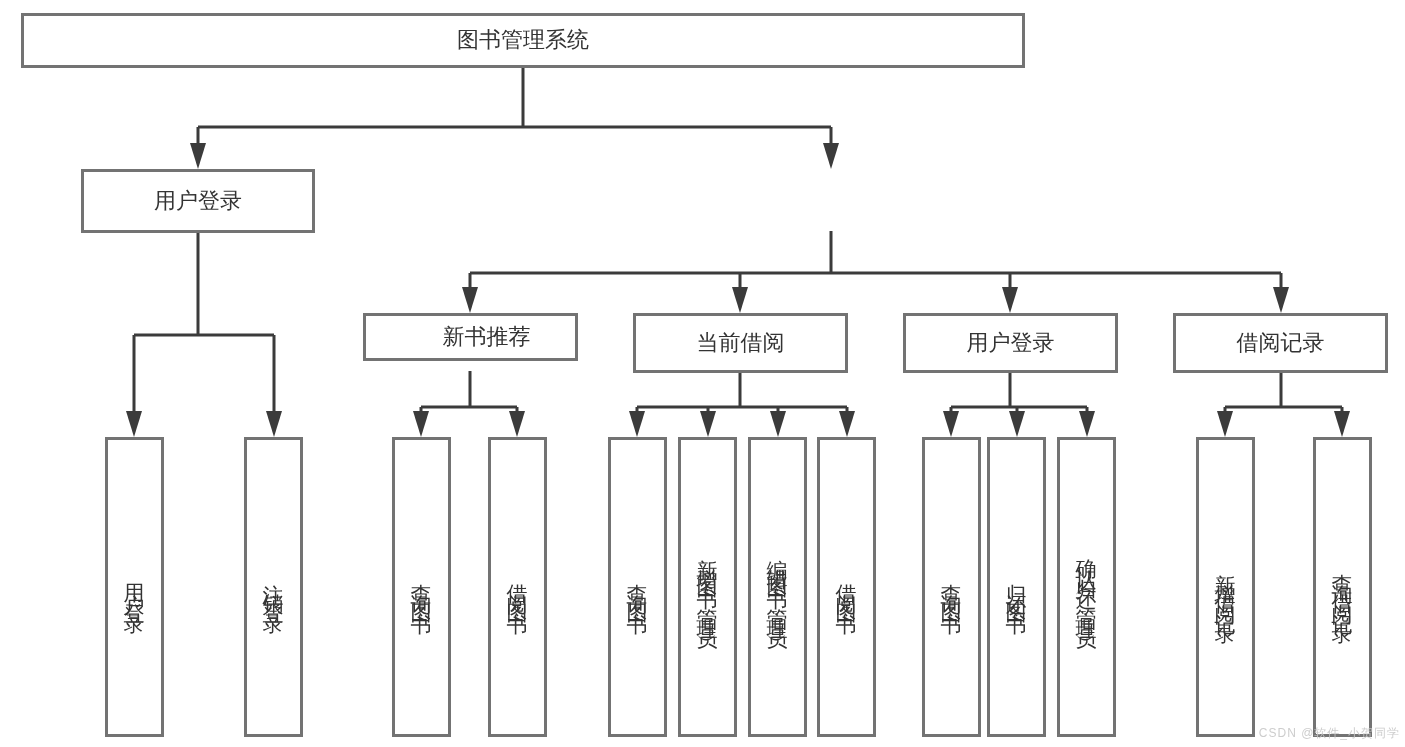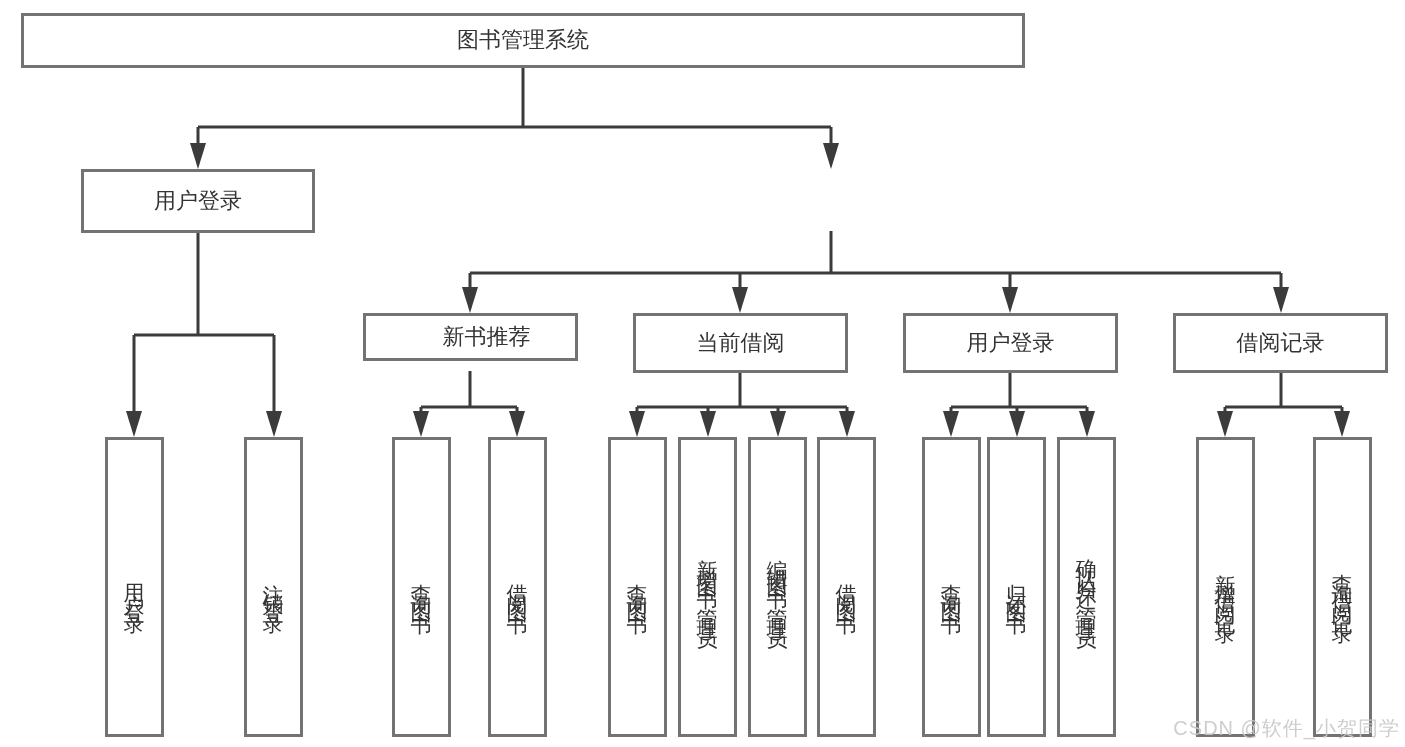--- a/index.html
+++ b/index.html
@@ -18,21 +18,21 @@
   .h-box span{
     font-size:22px;line-height:1.2;white-space:nowrap;color:#333333;
   }
   .v-box span{
     writing-mode:vertical-rl;text-orientation:mixed;
     font-size:21px;line-height:1;letter-spacing:10px;color:#333333;
     white-space:nowrap;
   }
   .watermark{
     position:absolute;right:5px;bottom:5px;z-index:5;
-    font-size:20px;color:#c8c8c8;opacity:0.9;white-space:nowrap;
+    font-size:12px;color:#c8c8c8;opacity:0.9;white-space:nowrap;
     letter-spacing:1px;
   }
 </style>
 </head>
 <body>
 
 <div id="stage">
 
   <svg class="connectors" width="1405" height="747" viewBox="0 0 1405 747">
     <g stroke="#3b3b3b" stroke-width="3" fill="none">

